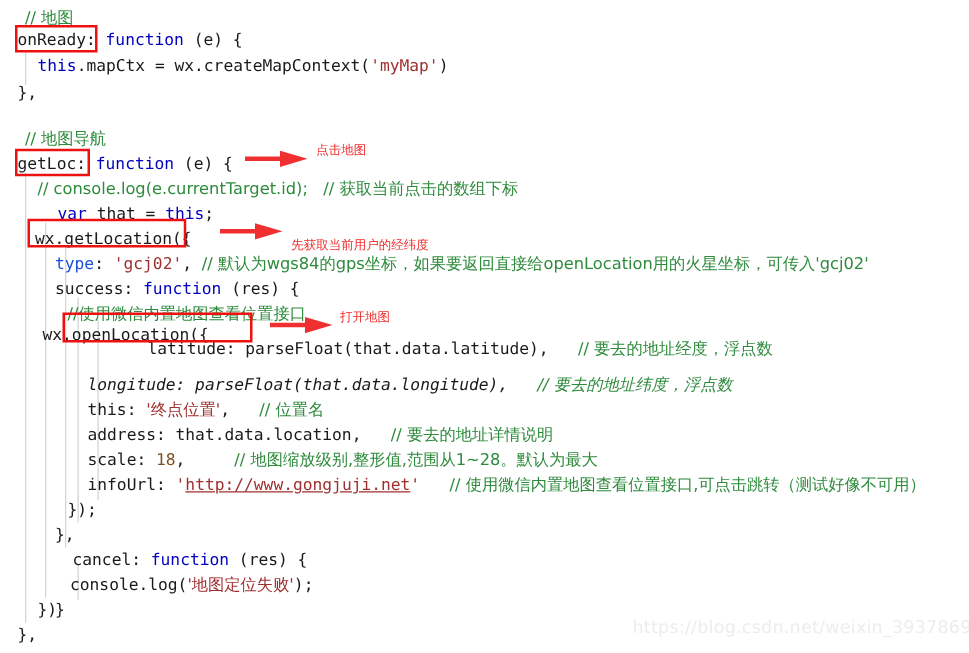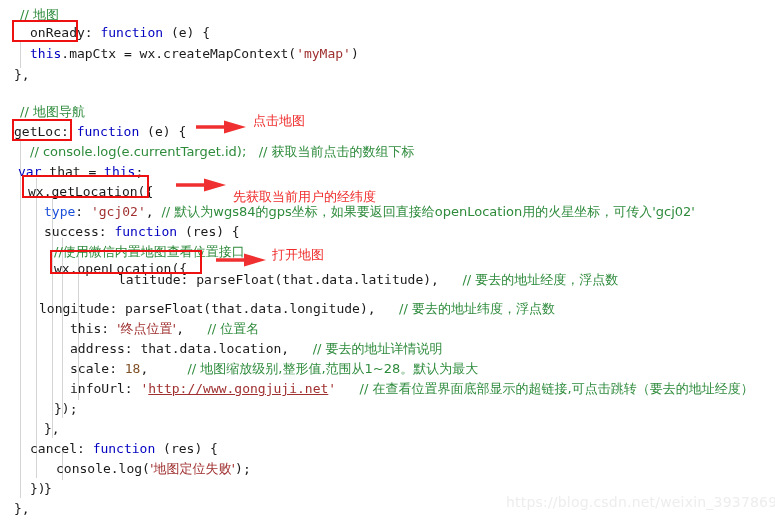--- a/index.html
+++ b/index.html
@@ -62,21 +62,21 @@
   }
 
   
   .arrow { position: absolute; }
 
   
   .annot {
     position: absolute;
     color: #ef2c2c;
     font-family: "DejaVu Sans", "Liberation Sans", sans-serif;
-    font-size: 13px;
+    font-size: 10px;
     line-height: 18px;
     white-space: pre;
   }
 
   
   #watermark {
     position: absolute;
     color: #ededed;
     font-family: "DejaVu Sans", "Liberation Sans", sans-serif;
     font-size: 14px;
@@ -94,42 +94,42 @@
       <div class="guide" style="left: 20px; top: 138px; height: 360px;"></div>
       <div class="guide" style="left: 36px; top: 178px; height: 300px;"></div>
       <div class="guide" style="left: 52px; top: 198px; height: 240px;"></div>
       <div class="guide" style="left: 62px; top: 238px; height: 180px;"></div>
       <div class="guide" style="left: 78px; top: 256px; height: 144px;"></div>
       <div class="guide" style="left: 62px; top: 452px; height: 28px;"></div>
     </div>
 
   <div id="code-lines">
       <div class="line" style="top: 4px; padding-left: 20px;"><span class="tok-comment cn">// 地图</span></div>
-      <div class="line" style="top: 22px; padding-left: 30px;"><span class="tok-plain">onReady: </span><span class="tok-kw">function</span><span class="tok-plain"> (e) {</span></div>
+      <div class="line" style="top: 22px; padding-left: 14px;"><span class="tok-plain">onReady: </span><span class="tok-kw">function</span><span class="tok-plain"> (e) {</span></div>
       <div class="line" style="top: 43px; padding-left: 30px;"><span class="tok-kw">this</span><span class="tok-plain">.mapCtx = wx.createMapContext(</span><span class="tok-str">'myMap'</span><span class="tok-plain">)</span></div>
       <div class="line" style="top: 64px; padding-left: 14px;"><span class="tok-plain">},</span></div>
       <div class="line" style="top: 85px; padding-left: 14px;"></div>
       <div class="line" style="top: 101px; padding-left: 20px;"><span class="tok-comment cn">// 地图导航</span></div>
       <div class="line" style="top: 121px; padding-left: 14px;"><span class="tok-plain">getLoc: </span><span class="tok-kw">function</span><span class="tok-plain"> (e) {</span></div>
       <div class="line" style="top: 141px; padding-left: 30px;"><span class="tok-comment cn">// console.log(e.currentTarget.id);   // 获取当前点击的数组下标</span></div>
-      <div class="line" style="top: 161px; padding-left: 18px;"><span class="tok-kw">var</span><span class="tok-plain"> that = </span><span class="tok-kw">this</span><span class="tok-plain">;</span></div>
+      <div class="line" style="top: 161px; padding-left: 30px; margin-left: 16px;"><span class="tok-kw">var</span><span class="tok-plain"> that = </span><span class="tok-kw">this</span><span class="tok-plain">;</span></div>
       <div class="line" style="top: 181px; padding-left: 28px;"><span class="tok-plain">wx.getLocation({</span></div>
       <div class="line" style="top: 201px; padding-left: 44px;"><span class="tok-blue">type</span><span class="tok-plain">: </span><span class="tok-str">'gcj02'</span><span class="tok-plain">, </span><span class="tok-comment cn">// 默认为wgs84的gps坐标，如果要返回直接给openLocation用的火星坐标，可传入'gcj02'</span></div>
       <div class="line" style="top: 221px; padding-left: 44px;"><span class="tok-plain">success: </span><span class="tok-kw">function</span><span class="tok-plain"> (res) {</span></div>
       <div class="line" style="top: 241px; padding-left: 54px;"><span class="tok-comment cn">//使用微信内置地图查看位置接口</span></div>
-      <div class="line" style="top: 258px; padding-left: 54px;"><span class="tok-plain">wx.openLocation({</span></div>
+      <div class="line" style="top: 258px; padding-left: 34px;"><span class="tok-plain">wx.openLocation({</span></div>
       <div class="line" style="top: 269px; padding-left: 70px; margin-left: 48px;"><span class="tok-plain">latitude: parseFloat(that.data.latitude),   </span><span class="tok-comment cn">// 要去的地址经度，浮点数</span></div>
-      <div class="line" style="top: 298px; padding-left: 39px;"><span class="tok-plain">longitude: parseFloat(that.data.longitude),   </span><span class="tok-comment cn">// 要去的地址纬度，浮点数</span></div>
+      <div class="line" style="top: 298px; padding-left: 70px; font-style: italic;"><span class="tok-plain">longitude: parseFloat(that.data.longitude),   </span><span class="tok-comment cn">// 要去的地址纬度，浮点数</span></div>
       <div class="line" style="top: 318px; padding-left: 70px;"><span class="tok-plain">this: </span><span class="tok-str cn">'终点位置'</span><span class="tok-plain">,   </span><span class="tok-comment cn">// 位置名</span></div>
       <div class="line" style="top: 338px; padding-left: 70px;"><span class="tok-plain">address: that.data.location,   </span><span class="tok-comment cn">// 要去的地址详情说明</span></div>
       <div class="line" style="top: 358px; padding-left: 70px;"><span class="tok-plain">scale: </span><span class="tok-num">18</span><span class="tok-plain">,     </span><span class="tok-comment cn">// 地图缩放级别,整形值,范围从1~28。默认为最大</span></div>
-      <div class="line" style="top: 378px; padding-left: 70px;"><span class="tok-plain">infoUrl: </span><span class="tok-str">'</span><span class="tok-url">http://www.gongjuji.net</span><span class="tok-str">'</span><span class="tok-plain">   </span><span class="tok-comment cn">// 在查看位置界面底部显示的超链接,可点击跳转（要去的地址经度）</span></div>
+      <div class="line" style="top: 378px; padding-left: 70px;"><span class="tok-plain">infoUrl: </span><span class="tok-str">'</span><span class="tok-url">http://www.gongjuji.net</span><span class="tok-str">'</span><span class="tok-plain">   </span><span class="tok-comment cn">// 使用微信内置地图查看位置接口,可点击跳转（测试好像不可用）</span></div>
       <div class="line" style="top: 398px; padding-left: 54px;"><span class="tok-plain">});</span></div>
       <div class="line" style="top: 418px; padding-left: 44px;"><span class="tok-plain">},</span></div>
-      <div class="line" style="top: 438px; padding-left: 30px;"><span class="tok-plain">cancel: </span><span class="tok-kw">function</span><span class="tok-plain"> (res) {</span></div>
+      <div class="line" style="top: 438px; padding-left: 58px;"><span class="tok-plain">cancel: </span><span class="tok-kw">function</span><span class="tok-plain"> (res) {</span></div>
       <div class="line" style="top: 458px; padding-left: 56px;"><span class="tok-plain">console.log(</span><span class="tok-str cn">'地图定位失败'</span><span class="tok-plain">);</span></div>
       <div class="line" style="top: 478px; padding-left: 44px;"><span class="tok-plain">}</span></div>
       <div class="line" style="top: 480px; padding-left: 30px;"></div>
       <div class="line" style="top: 480px; padding-left: 30px;"></div>
       <div class="line" style="top: 478px; padding-left: 30px;"><span class="tok-plain">})</span></div>
       <div class="line" style="top: 498px; padding-left: 14px;"><span class="tok-plain">},</span></div>
     </div>
 
   <div id="redboxes">
       <div class="redbox" style="left: 12px; top: 20px; width: 66px; height: 22px;"></div>

